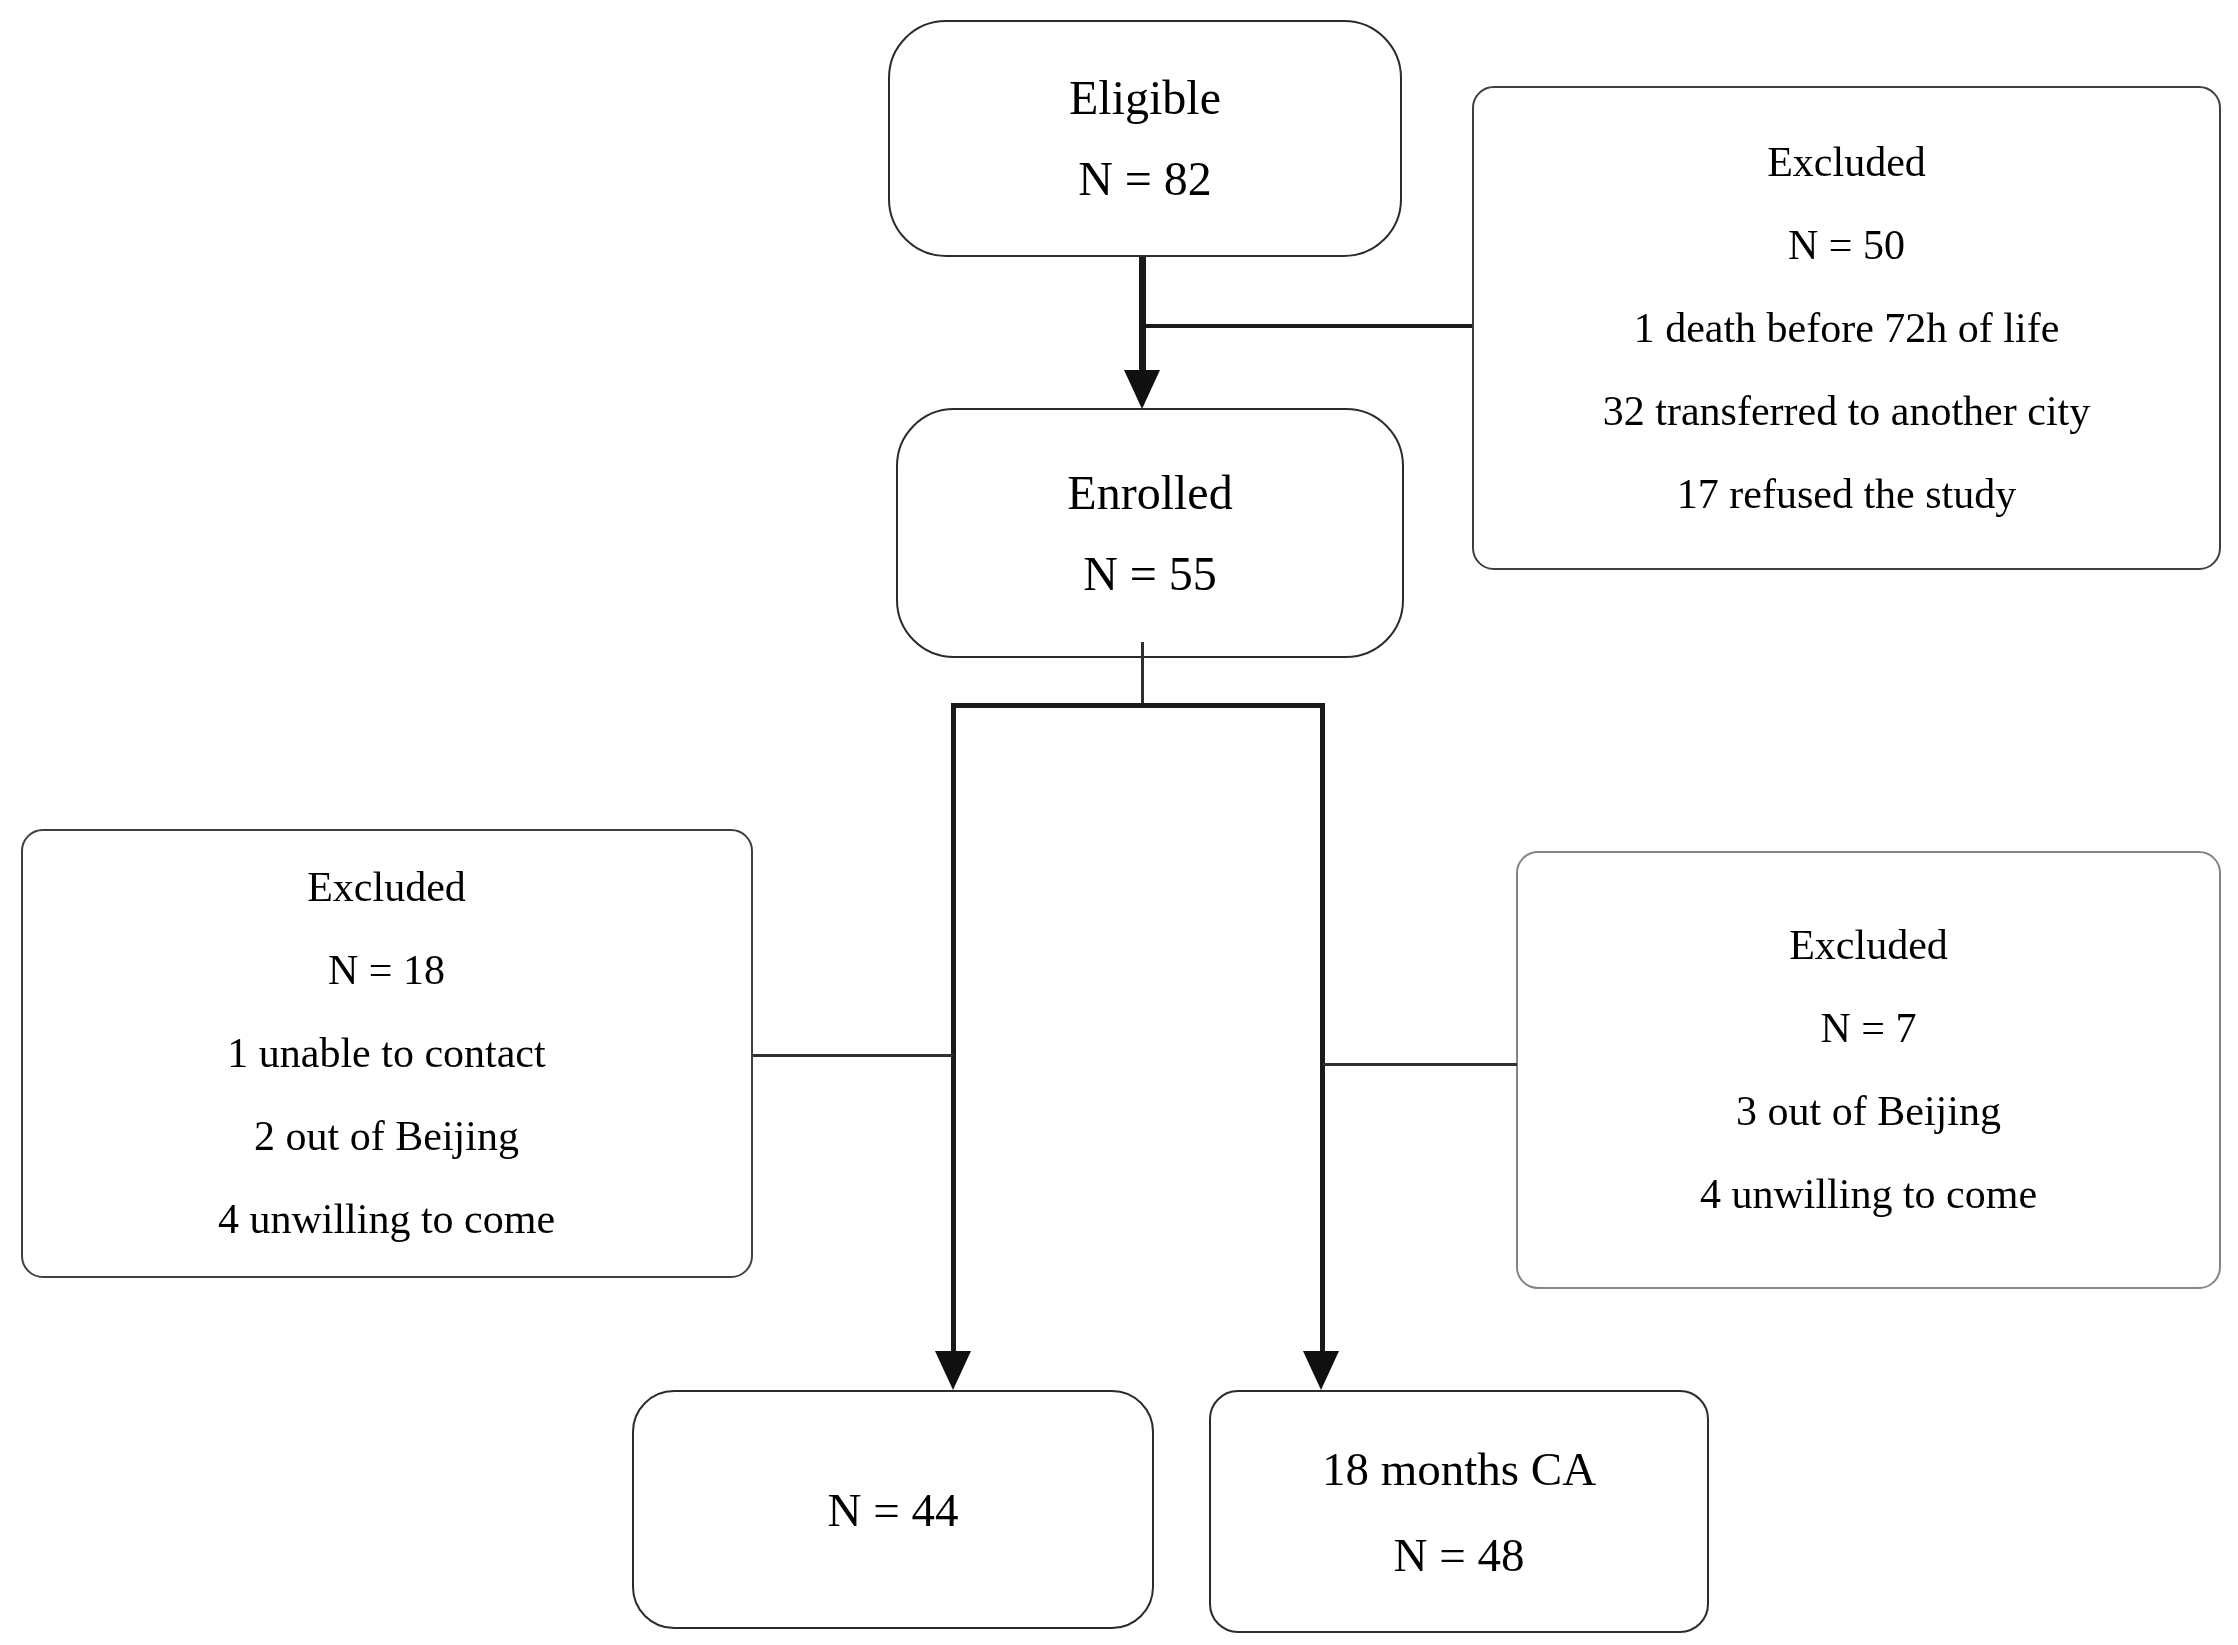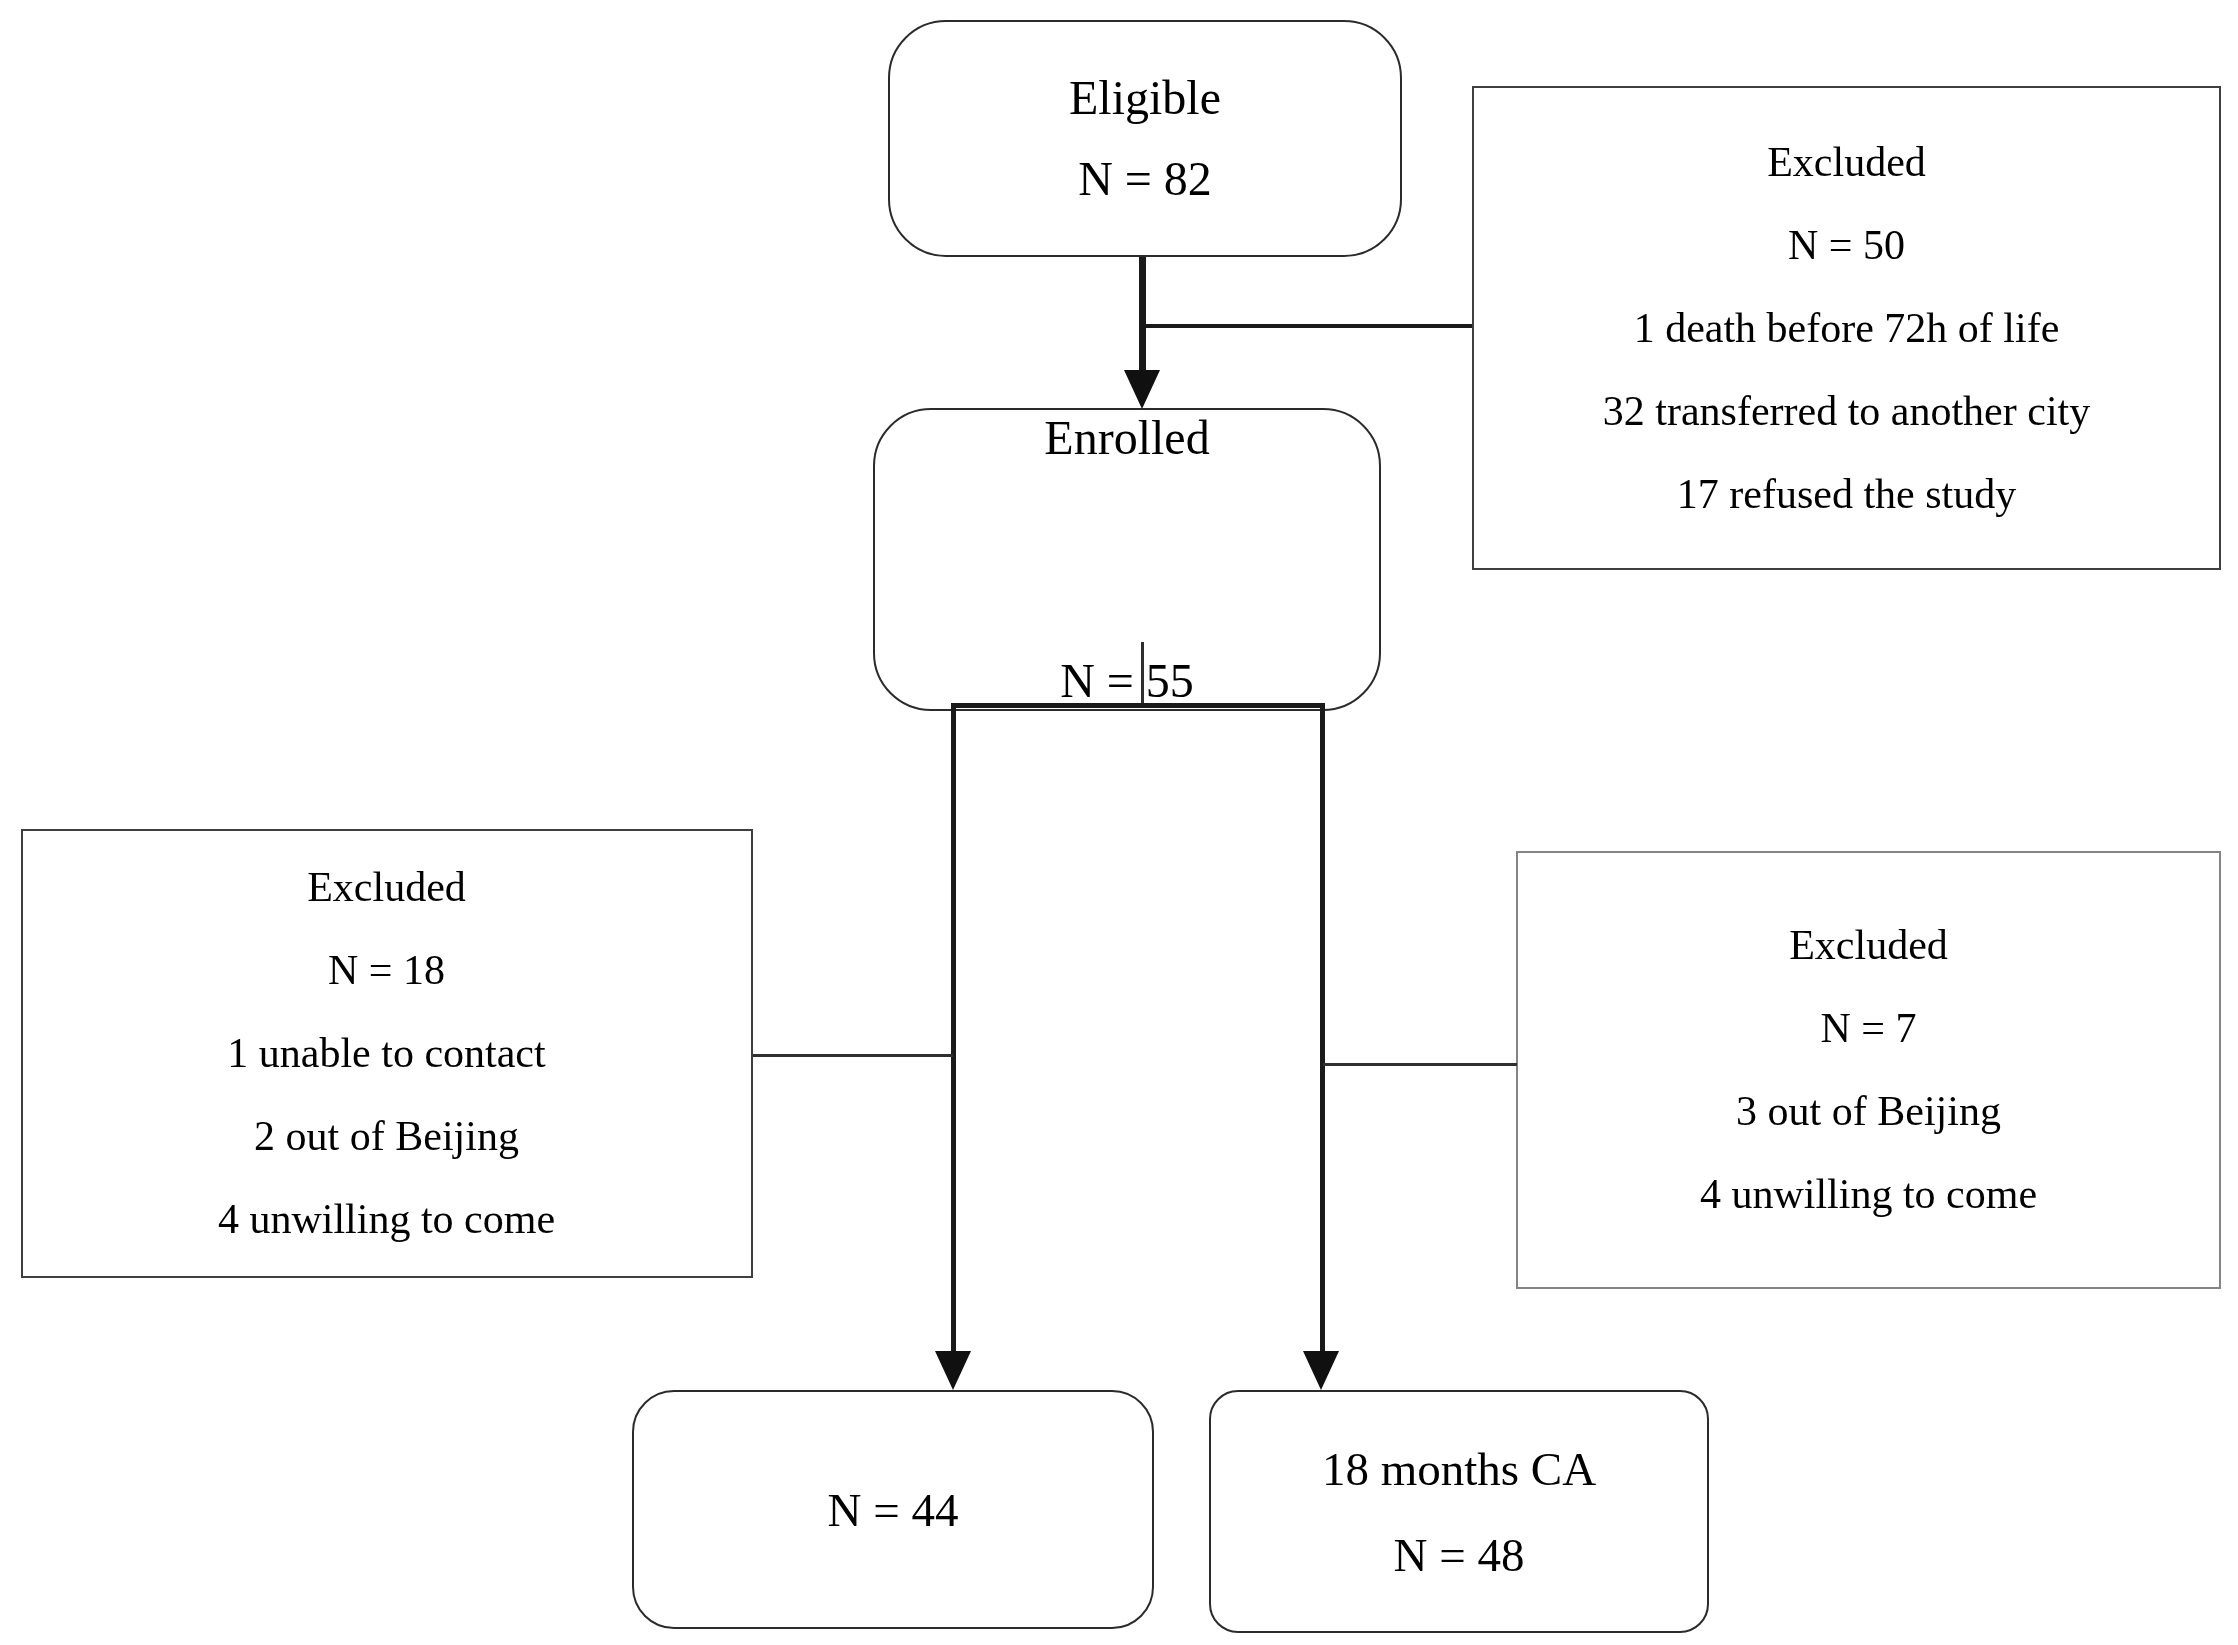--- a/index.html
+++ b/index.html
@@ -4,20 +4,21 @@
 <style>
   html,body { margin:0; padding:0; background:#ffffff; }
   .canvas {
     position:relative; width:2239px; height:1645px; background:#ffffff;
     font-family:"Liberation Serif","DejaVu Serif",serif; color:#000000;
   }
   .box {
     position:absolute; box-sizing:border-box; background:#ffffff;
     display:flex; flex-direction:column; align-items:center; justify-content:center;
     text-align:center;
+    border-radius:22px;
   }
   .rounded { border:2.2px solid #2b2b2b; border-radius:58px; }
   .rounded-sm { border:2.2px solid #2b2b2b; border-radius:42px; }
   .rect { border:2.2px solid #3f3f3f; }
   .rect-gray { border:2.2px solid #848484; }
   .t66 { font-size:48px; line-height:56px; }
   .t64 { font-size:47px; line-height:54px; }
   .t58 { font-size:42px; line-height:49px; }
   .g34 { gap:25px; }
   .g44 { gap:32px; }
@@ -41,21 +42,21 @@
   </div>
 
   <div class="box rect t58 g46" style="left:1472px; top:86px; width:749px; height:484px;">
     <div>Excluded</div>
     <div>N = 50</div>
     <div>1 death before 72h of life</div>
     <div>32 transferred to another city</div>
     <div>17 refused the study</div>
   </div>
 
-  <div class="box rounded t66 g34" style="left:873px; top:408px; width:508px; height:303px;justify-content:space-between;">
+  <div class="box rounded t66 g34" style="left:896px; top:408px; width:508px; height:250px;">
     <div>Enrolled</div>
     <div>N = 55</div>
   </div>
 
   <div class="box rect t58 g46" style="left:20.5px; top:829px; width:732px; height:449px;">
     <div>Excluded</div>
     <div>N = 18</div>
     <div>1 unable to contact</div>
     <div>2 out of Beijing</div>
     <div>4 unwilling to come</div>

